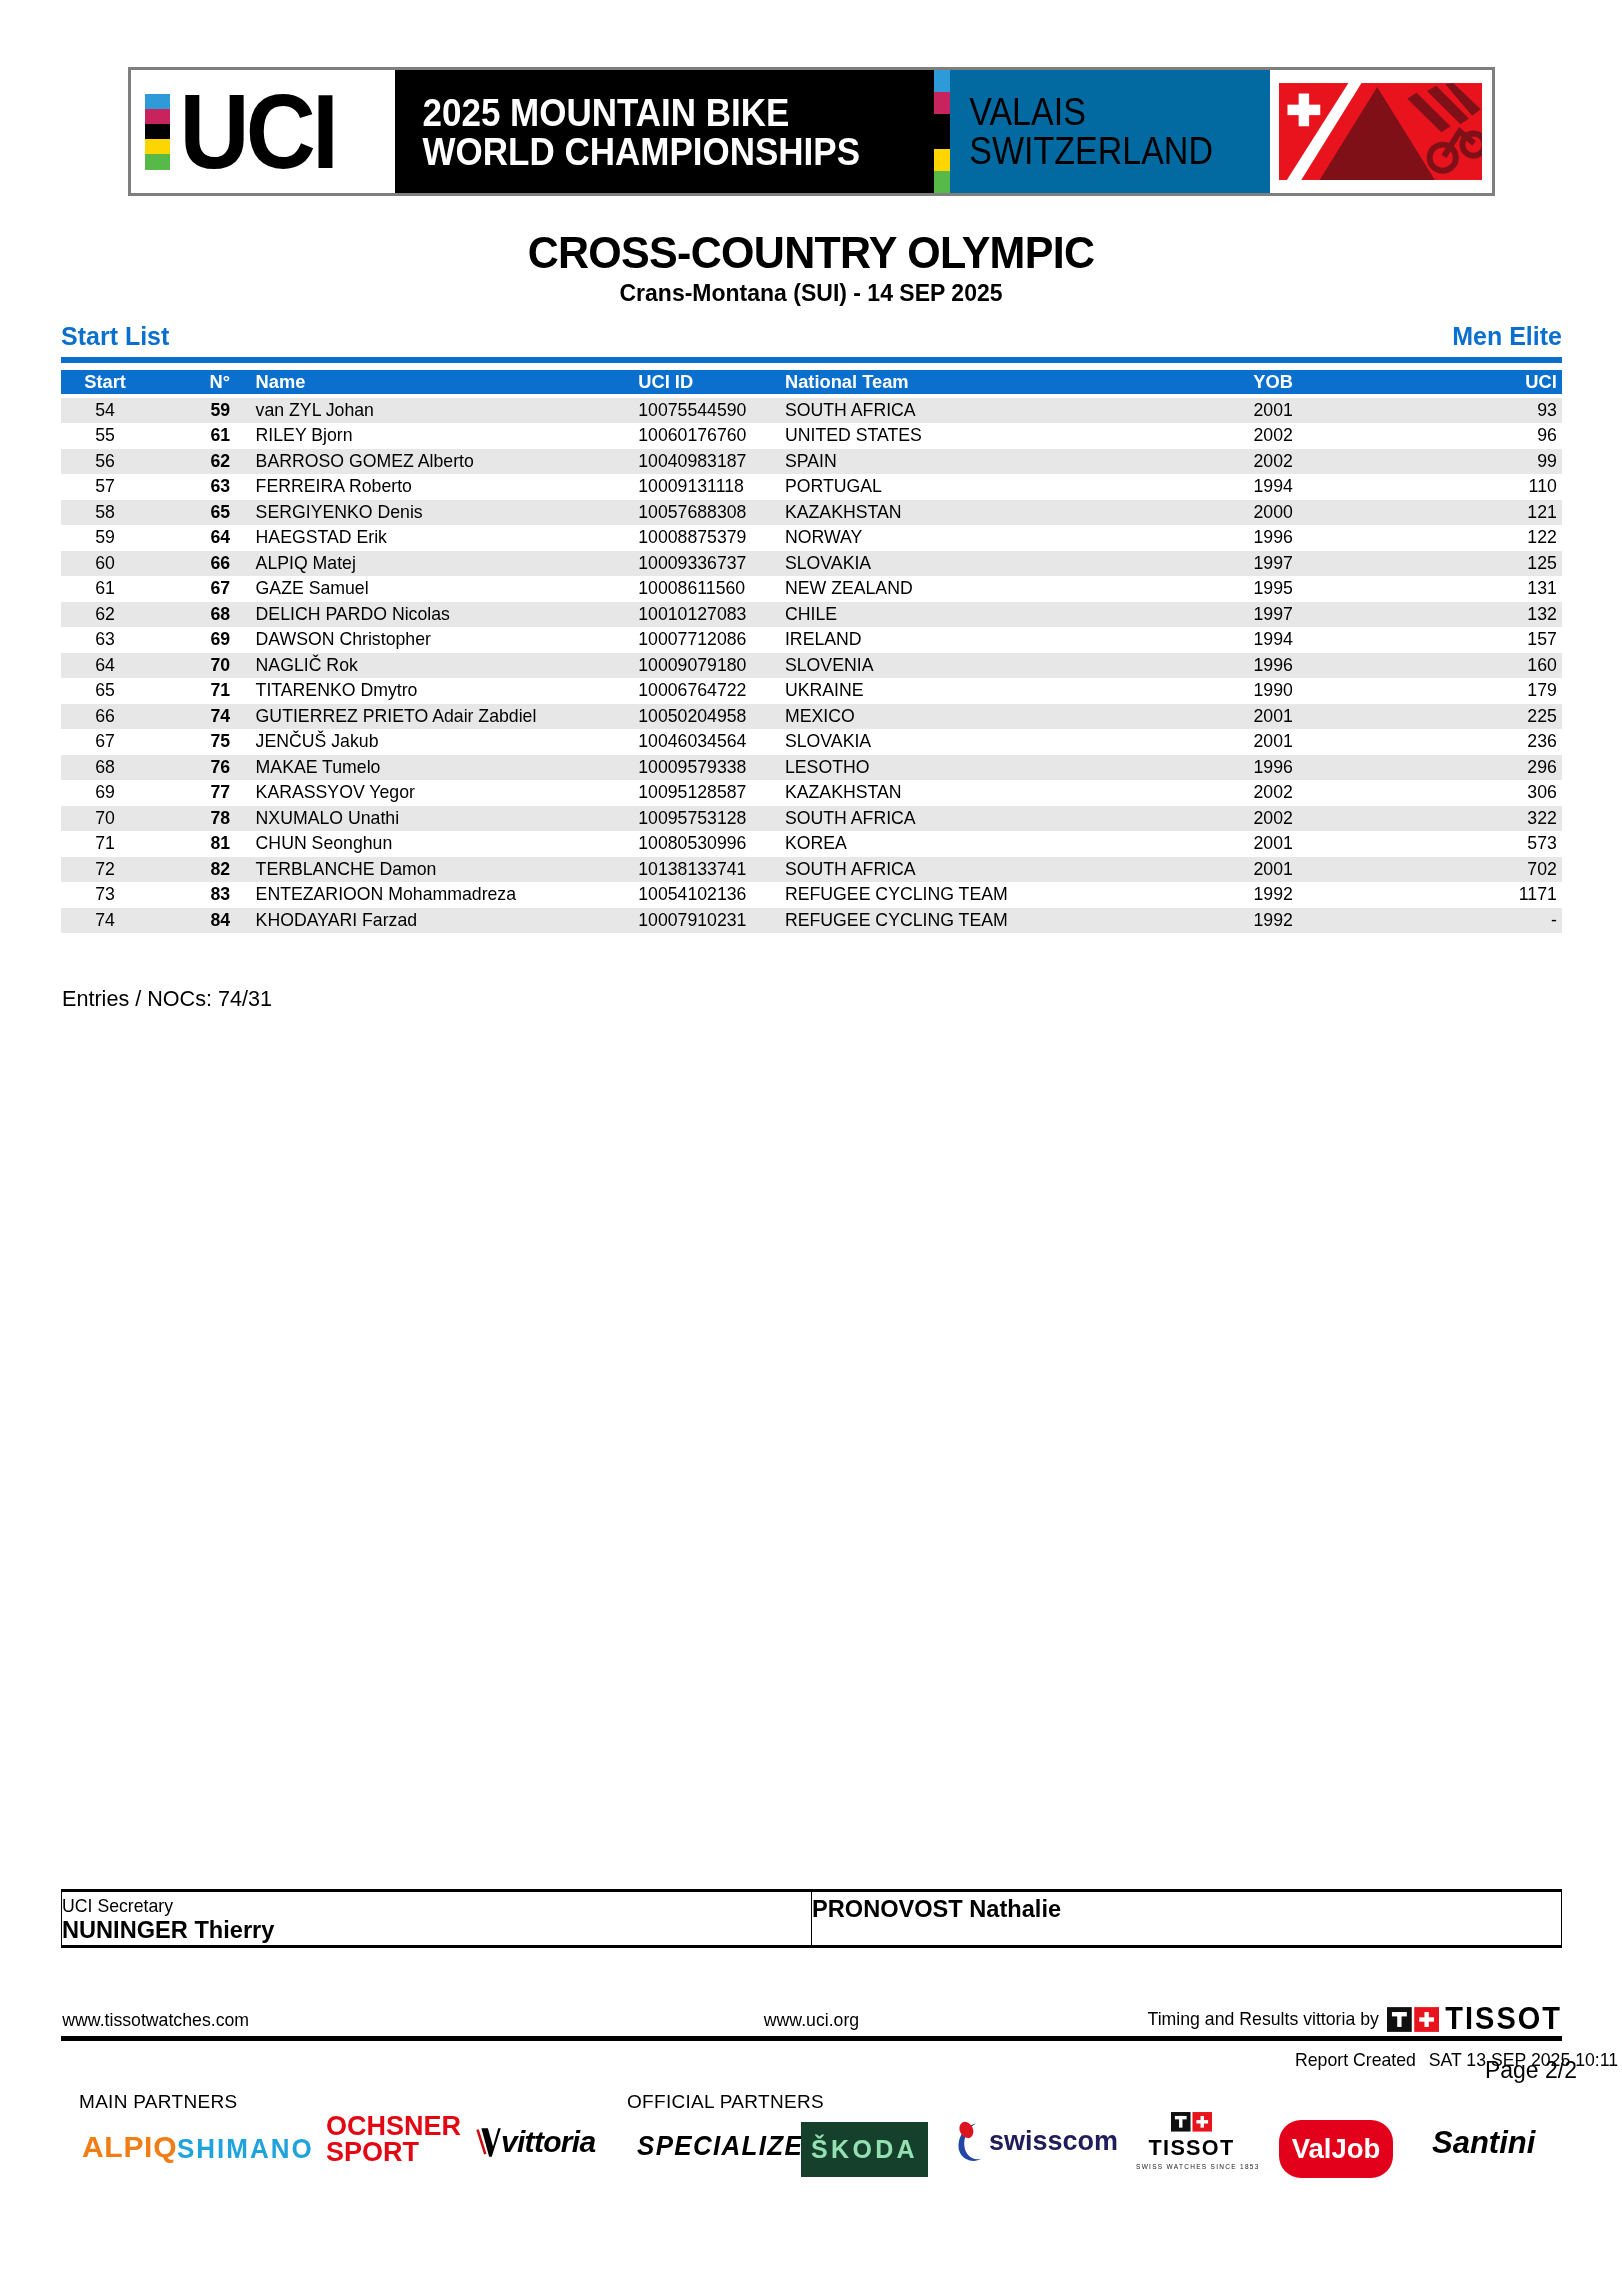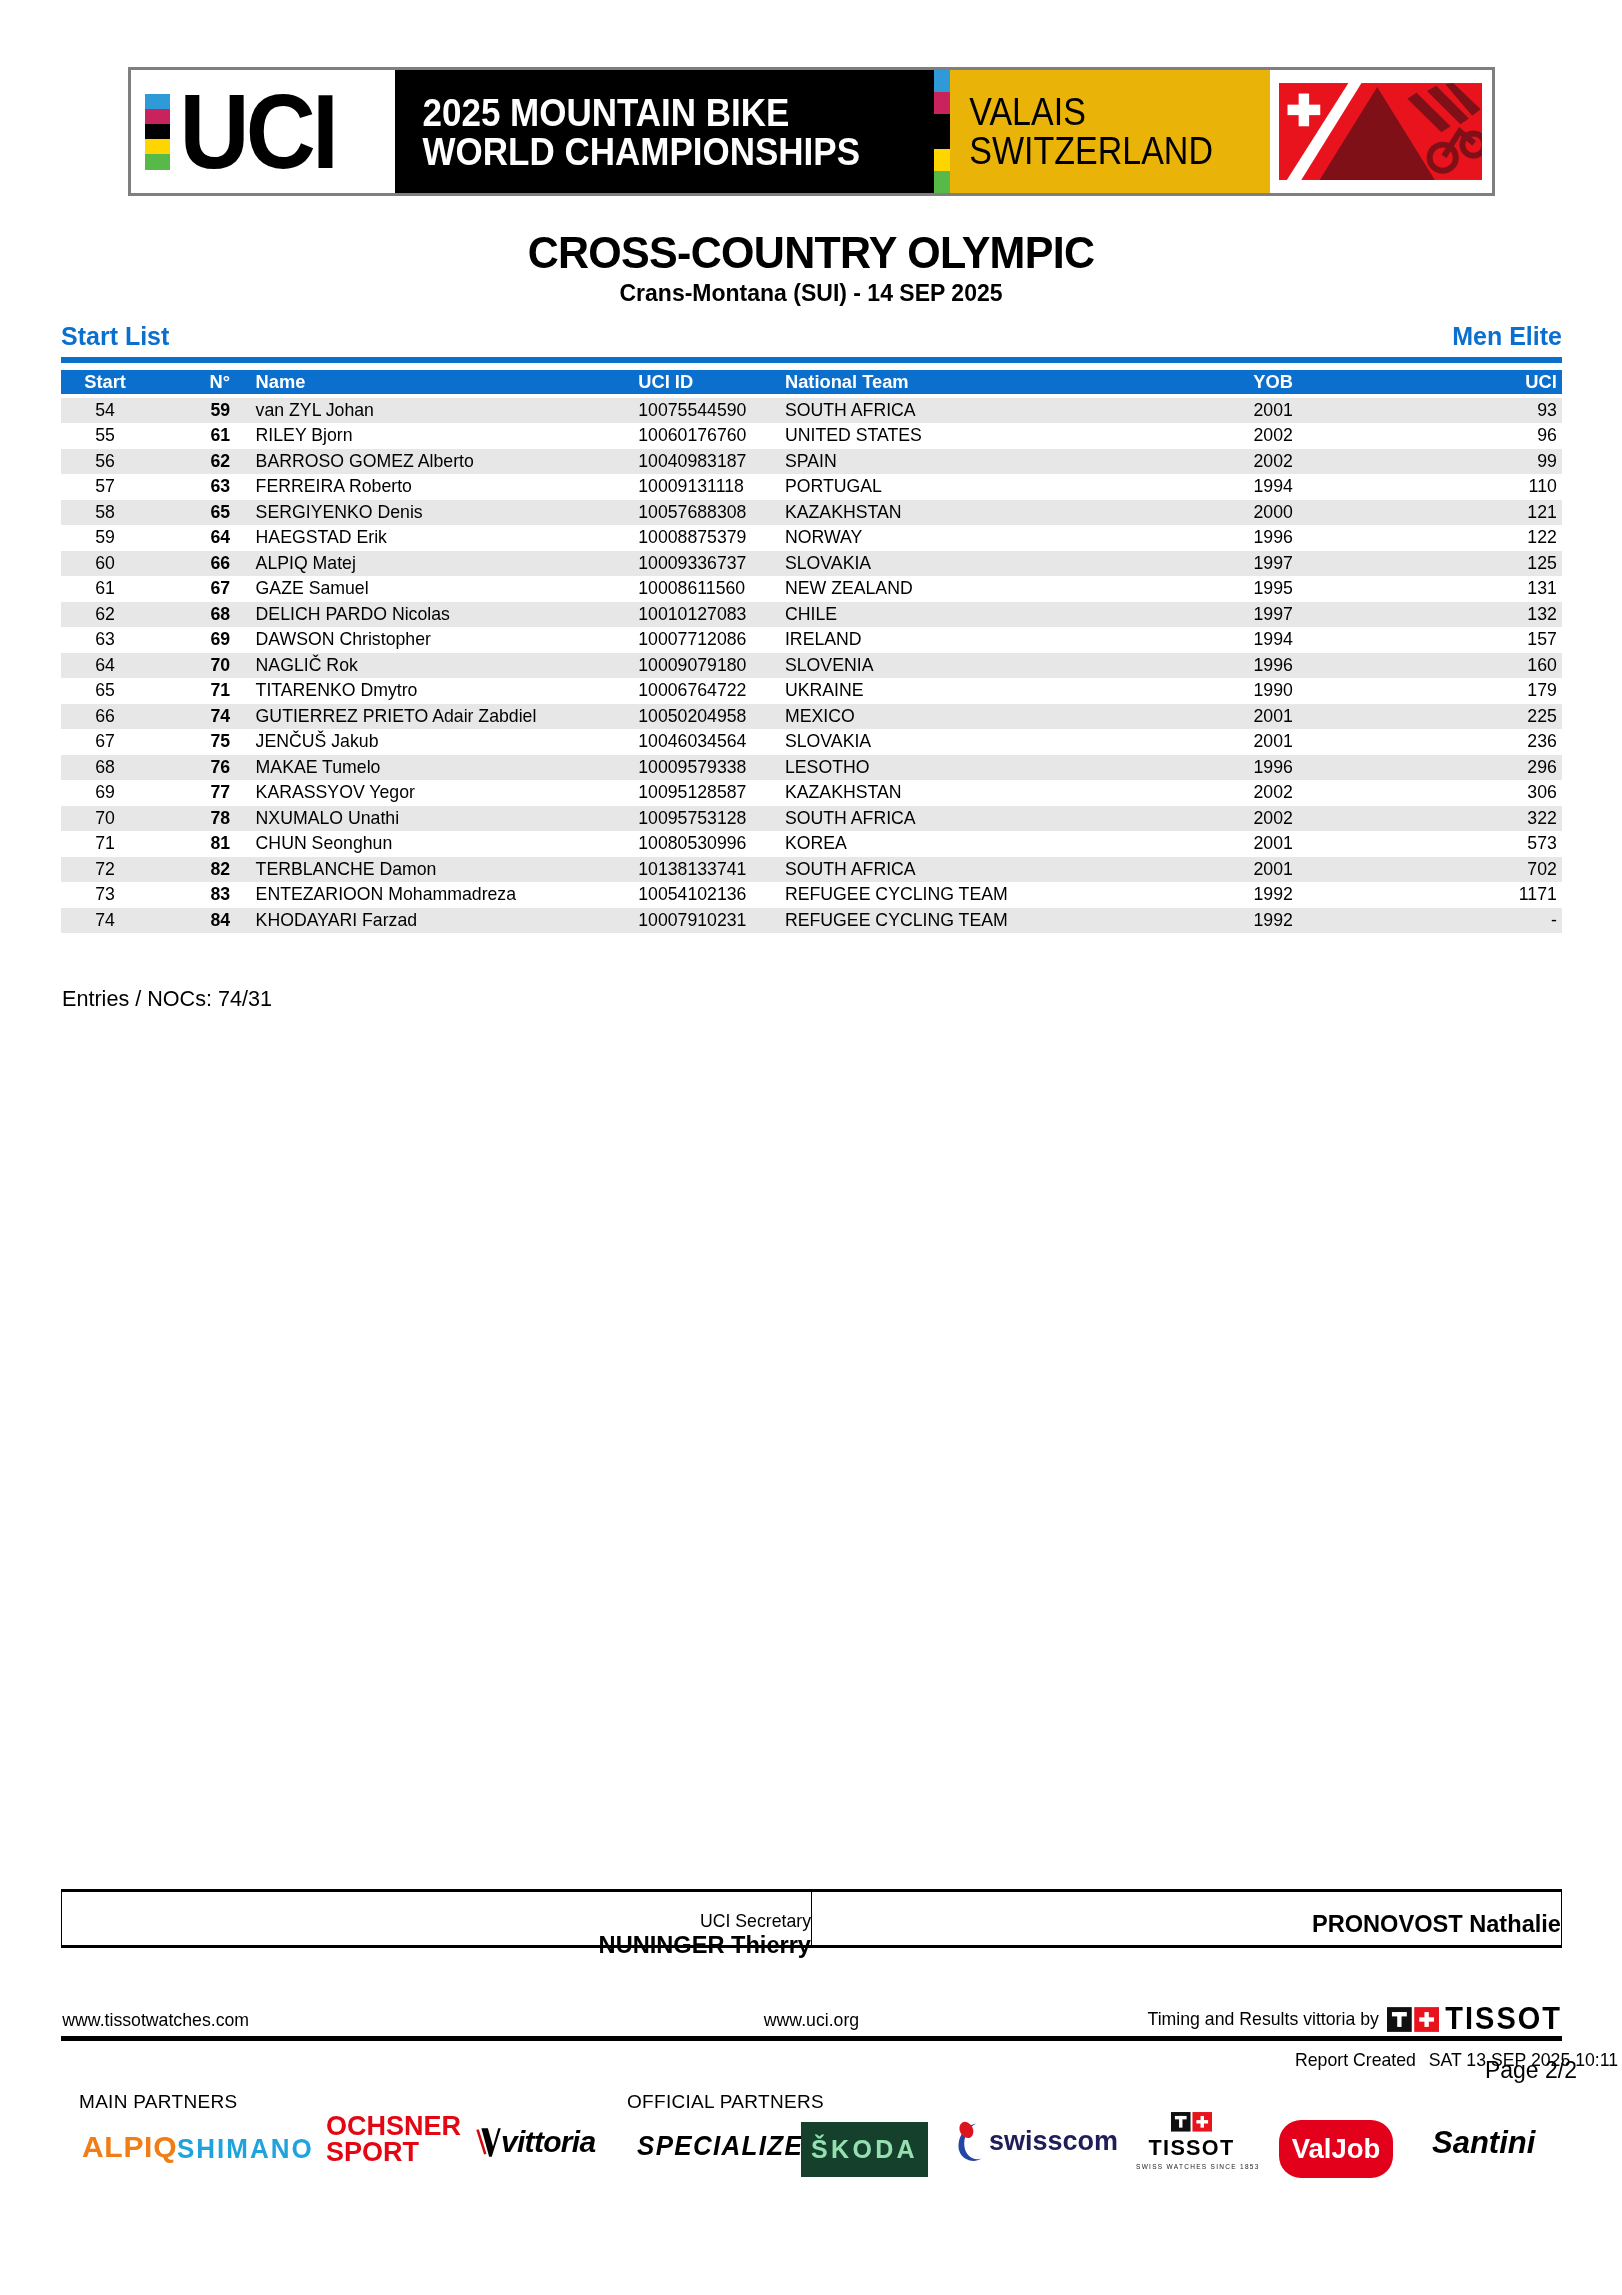--- a/index.html
+++ b/index.html
@@ -19,21 +19,21 @@
   .uci-stripes span { flex:1; }
   .uci-word { font-size:97px; font-weight:bold; letter-spacing:-3.9px; line-height:118px; margin-left:9.2px; transform:scaleY(1.08); }
   .banner-event { width:539px; background:#000; color:#fff; display:flex; flex-direction:column; justify-content:center; padding-left:27.5px; }
   .banner-event div { font-size:35px; font-weight:bold; line-height:39px; transform:scaleY(1.1); transform-origin:left center; white-space:nowrap; }
   .banner-divider { width:15.7px; display:flex; flex-direction:column; }
   .banner-divider span:nth-child(1){ flex:1; background:#2e9ad8; }
   .banner-divider span:nth-child(2){ flex:1; background:#c8235c; }
   .banner-divider span:nth-child(3){ flex:1.6; background:#000; }
   .banner-divider span:nth-child(4){ flex:1; background:#ffd500; }
   .banner-divider span:nth-child(5){ flex:1; background:#57b947; }
-  .banner-host { width:320px; background:#eab308; display:flex; flex-direction:column; justify-content:center; padding-left:19.6px; }
+  .banner-host { width:320px; background:#0369a1; display:flex; flex-direction:column; justify-content:center; padding-left:19.6px; }
   .banner-host div { font-size:34px; font-weight:400; line-height:39px; transform:scaleY(1.12); transform-origin:left center; white-space:nowrap; }
   .banner-logo { flex:1; display:flex; align-items:center; justify-content:center; }
 
   
   .title { position:absolute; top:228px; left:0; width:100%; text-align:center;
     font-size:43px; font-weight:bold; letter-spacing:-0.7px; transform:scaleY(1.05); }
   .subtitle { position:absolute; top:280px; left:0; width:100%; text-align:center; font-size:23px; font-weight:bold; }
   .listrow { position:absolute; top:322px; left:61px; width:1501px; display:flex; justify-content:space-between; }
   .listrow span { font-size:25px; font-weight:bold; color:#0b70cd; }
   .bluebar { position:absolute; top:357px; left:61px; width:1501px; height:5.9px; background:#0b70cd; }
@@ -55,21 +55,21 @@
   .c3 { text-align:left; padding-left:3.9px; }
   .c4 { text-align:left; padding-left:6.5px; }
   .c5 { text-align:right; padding-right:3.9px; }
   .c6 { text-align:right; padding-right:5.2px; }
 
   .entries-note { position:absolute; top:986px; left:62px; font-size:21.6px; }
 
   
   .sigbox { position:absolute; top:1889px; left:61px; width:1501px; height:59px;
     border:1.3px solid #000; border-top-width:3.3px; border-bottom-width:3.3px; display:flex; }
-  .sigcell { flex:1; text-align:right; padding-top:19px; }
+  .sigcell { flex:1; text-align:left; padding-top:4px; }
   .sigcell:first-child { border-right:1.3px solid #000; }
   .sig-role { font-size:17.7px; line-height:21px; }
   .sig-name { font-size:23.6px; font-weight:bold; line-height:27.5px; }
 
   
   .footer-urls { position:absolute; top:1989px; left:61px; width:1501px; height:43px; }
   .url-left { position:absolute; left:1.3px; bottom:1.3px; font-size:17.7px; }
   .url-center { position:absolute; left:0; right:0; bottom:1.3px; text-align:center; font-size:17.7px; }
   .timing { position:absolute; right:0; bottom:0; display:flex; align-items:flex-end; }
   .timing-text { font-size:17.7px; margin-right:7.9px; margin-bottom:2px; }

